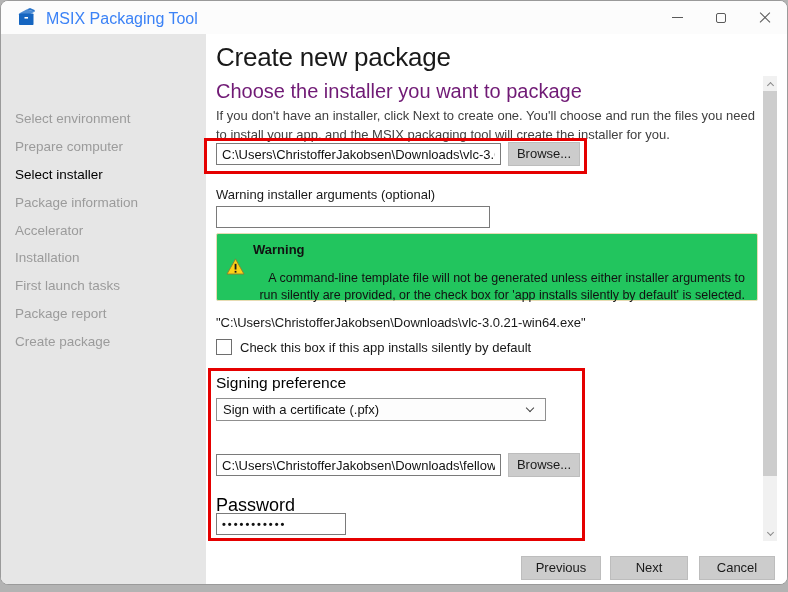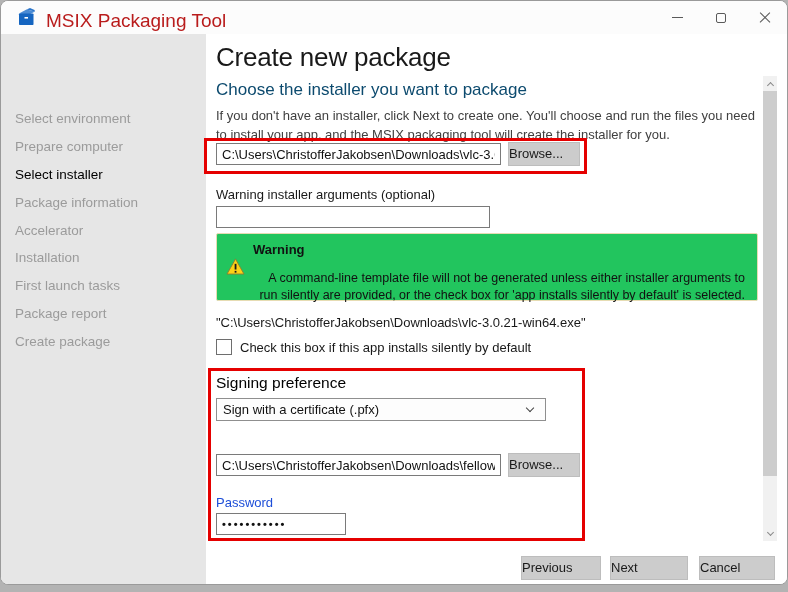--- a/index.html
+++ b/index.html
@@ -9,45 +9,45 @@
   .stage { position:relative; width:788px; height:592px; }
   .window {
     position:absolute; left:0; top:0; width:788px; height:585px;
     background:#ffffff; border:1px solid #9a9a9a; border-radius:8px;
     overflow:hidden;
   }
 
   
   .titlebar { position:absolute; left:0; top:0; right:0; height:33px; background:#fcfcfc; }
   .app-icon { position:absolute; left:16px; top:6px; width:20px; height:20px; }
-  .app-title { position:absolute; left:45px; top:9px; font-size:19px; color:#b91c1c; }
+  .app-title { position:absolute; left:45px; top:9px; font-size:16px; color:#3b82f6; }
   .win-controls { position:absolute; right:0; top:0; height:33px; display:flex; }
   .win-btn { width:44px; height:33px; display:flex; align-items:center; justify-content:center; }
   .glyph-min { width:11px; height:1px; background:#5a5a5a; }
   .glyph-max { width:10px; height:10px; border:1px solid #5a5a5a; border-radius:2px; }
   .glyph-close { position:relative; width:12px; height:12px; }
   .glyph-close::before,.glyph-close::after { content:""; position:absolute; left:-1px; top:5px; width:14px; height:1.2px; background:#5a5a5a; }
   .glyph-close::before { transform:rotate(45deg); }
   .glyph-close::after { transform:rotate(-45deg); }
 
   
   .sidebar { position:absolute; left:0; top:33px; width:205px; bottom:0; background:#e6e6e6;padding-left:23px; }
   .side-item { position:absolute; left:14px; font-size:13.5px; color:#9b9b9b; white-space:nowrap; cursor:default; }
   .side-item.active { color:#000; }
 
   
   .main { position:absolute; left:205px; top:33px; right:0; bottom:0; background:#fff; }
   .h1 { position:absolute; left:10px; top:8px; font-size:26px; font-weight:300; color:#191919; letter-spacing:-0.2px;text-align:right; }
-  .h2 { position:absolute; left:10px; top:46px; font-size:17px; font-weight:400; color:#0c4a6e; }
+  .h2 { position:absolute; left:10px; top:46px; font-size:20px; font-weight:400; color:#701a75; }
   .desc { position:absolute; left:10px; top:72px; width:552px; font-size:13px; line-height:19px; color:#404040; }
 
   .input { position:absolute; height:22px; border:1px solid #7a7a7a; background:#fff; font-size:13px;
            padding:0 5px; color:#111; font-family:"Liberation Sans","DejaVu Sans",sans-serif; }
   .btn { position:absolute; height:24px; background:#cccccc; border:1px solid #bdbdbd; font-size:13px;
-         color:#1a1a1a; line-height:22px; cursor:pointer;
+         color:#1a1a1a; text-align:center; line-height:22px; cursor:pointer;
          font-family:"Liberation Sans","DejaVu Sans",sans-serif; }
 
   .installer-input { left:10px; top:109px; width:285px; }
   .installer-browse { left:302px; top:108px; width:72px; }
 
   .args-label { position:absolute; left:10px; top:153px; font-size:13px; color:#191919; }
   .args-input { left:10px; top:172px; width:274px; }
 
   .warnbox { position:absolute; left:10px; top:199px; width:542px; height:68px;
              background:#22c55e; border:1px solid #e6dcb3; border-radius:2px; }
@@ -64,21 +64,21 @@
   .sign-title { position:absolute; left:10px; top:340px; font-size:15.5px; color:#000; }
   .dropdown { position:absolute; left:10px; top:364px; width:330px; height:23px; background:#fdfdfd;
               border:1px solid #8f8f8f; font-size:13px; color:#111; line-height:21px; padding-left:6px; cursor:pointer; }
   .dd-chev { position:absolute; right:12px; top:6px; width:6px; height:6px;
              border-right:1.4px solid #444; border-bottom:1.4px solid #444; transform:rotate(45deg); }
 
   .cert-label { position:absolute; left:10px; top:400px; font-size:13px; color:#191919; }
   .cert-input { left:10px; top:420px; width:285px; }
   .cert-browse { left:302px; top:419px; width:72px; }
 
-  .pw-label { position:absolute; left:10px; top:461px; font-size:13px; color:#1d4ed8; }
+  .pw-label { position:absolute; left:10px; top:461px; font-size:18px; color:#000000; }
   .pw-input { left:10px; top:479px; width:130px; font-size:11px; font-weight:700; letter-spacing:2px; }
 
   .footer-btn { top:522px; width:80px; }
   .btn-previous { left:315px; }
   .btn-next { left:404px; width:78px; }
   .btn-cancel { left:493px; width:76px; }
 
   
   .scrollbar { position:absolute; left:557px; top:42px; width:14px; height:465px; background:#f1f1f1; }
   .sb-btn { position:absolute; left:0; width:14px; height:15px; display:flex; align-items:center; justify-content:center; cursor:pointer; }

